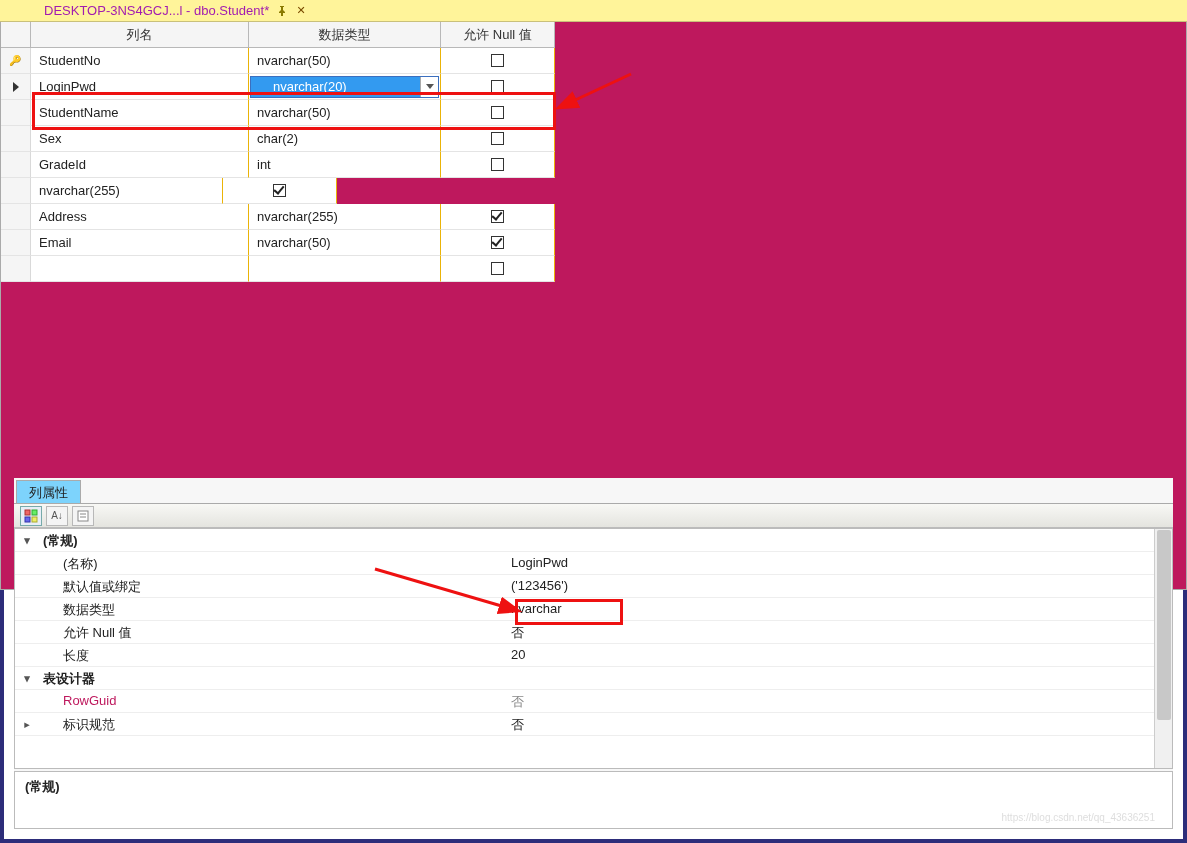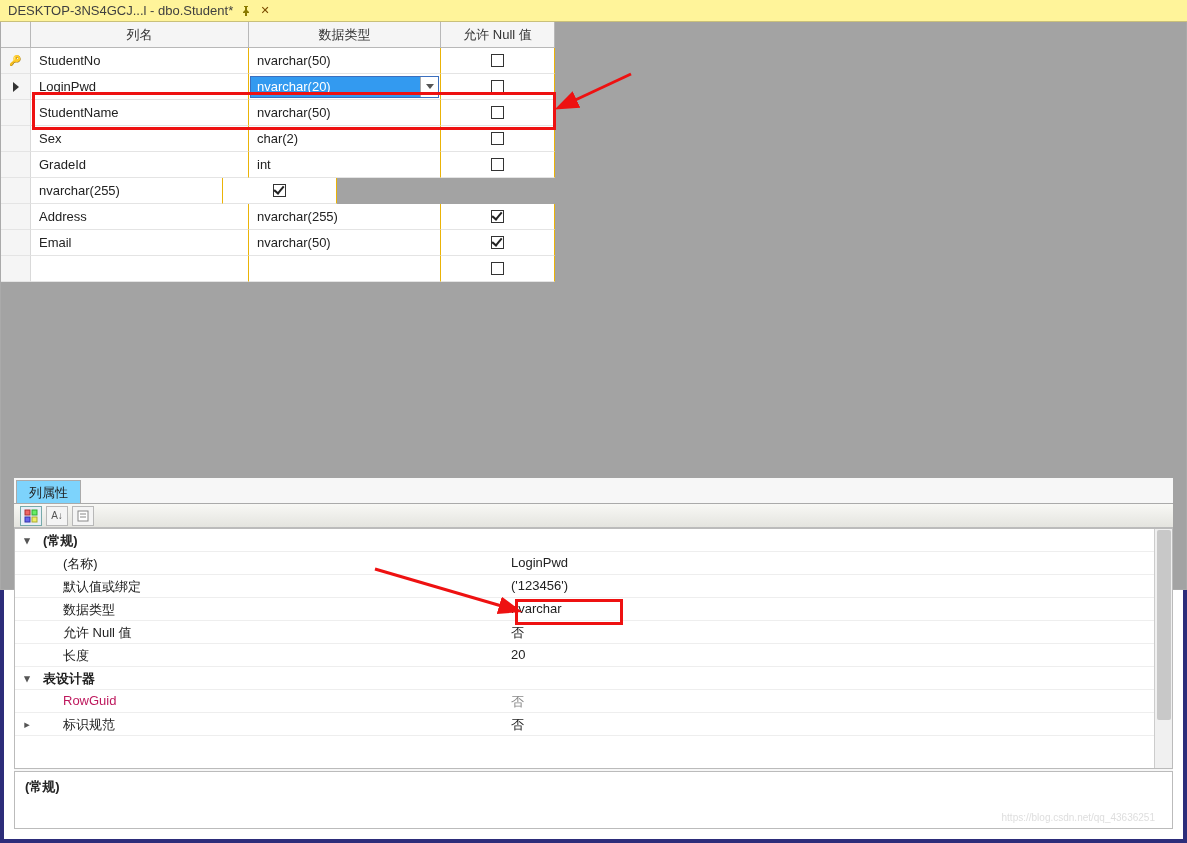--- a/index.html
+++ b/index.html
@@ -1,44 +1,44 @@
 <!DOCTYPE html>
 <html><head>
 <meta charset="utf-8">
 <style>
   *{box-sizing:border-box;margin:0;padding:0;}
   body{font-family:"Microsoft YaHei","Segoe UI",Tahoma,sans-serif;font-size:13px;color:#222;background:#fff;width:1187px;height:843px;overflow:hidden;position:relative;}
   .frame{position:absolute;inset:0;border:4px solid #2d2d7a;border-top-width:18px;}
   .titlebar{position:absolute;top:0;left:0;right:0;height:22px;background:#fff49a;border-bottom:1px solid #c9c07a;display:flex;align-items:center;}
   .tab{display:flex;align-items:center;height:100%;padding:0 8px;gap:8px;background:#fff49a;}
-  .tab-title{color:#404040;font-size:13px;}
+  .tab-title{color:#a21caf;font-size:13px;margin-left:36px;}
   .tab-lock{width:10px;height:10px;display:inline-block;}
   .tab-lock svg{display:block;}
   .tab-close{width:12px;height:12px;display:flex;align-items:center;justify-content:center;color:#7a4a00;cursor:pointer;font-size:11px;}
   .titlebar-right{position:absolute;right:6px;top:2px;color:#fff;}
   .titlebar-right .chev{width:0;height:0;border-left:5px solid transparent;border-right:5px solid transparent;border-top:5px solid #ddd;display:inline-block;}
 
-  .designer{position:absolute;top:22px;left:0;right:0;height:568px;border:1px solid #aaa;border-top:none;background:#a3a3a3;}
+  .designer{position:absolute;top:22px;left:0;right:0;height:568px;border:1px solid #aaa;border-top:none;background:#be185d;}
   .cols-row{display:flex;height:26px;}
   .colhdr{display:flex;align-items:center;justify-content:center;border-right:1px solid #b8b8b8;border-bottom:1px solid #b8b8b8;background:#f5f5f5;font-size:13px;color:#333;}
   .rowsel-hdr{width:30px;background:#f5f5f5;border-right:1px solid #b8b8b8;border-bottom:1px solid #b8b8b8;}
   .c1{width:218px;}
   .c2{width:192px;}
   .c3{width:114px;}
   .data-row{display:flex;height:26px;}
   .rowsel{width:30px;border-right:1px solid #d9d9d9;border-bottom:1px solid #e4e4e4;background:#f5f5f5;display:flex;align-items:center;justify-content:center;position:relative;}
   .cell{border-right:1px solid #eab308;border-bottom:1px solid #e4e4e4;padding:4px 8px;display:flex;align-items:center;background:#fff;font-size:13px;}
   .cell.center{justify-content:center;padding:4px 0;}
   .chk{width:13px;height:13px;border:1px solid #333;background:#fff;position:relative;}
   .chk.checked::after{content:"";position:absolute;left:2px;top:-1px;width:4px;height:8px;border:solid #222;border-width:0 2px 2px 0;transform:rotate(40deg);}
   .key-icon{color:#c8a500;font-size:11px;}
   .row-arrow{width:0;height:0;border-top:5px solid transparent;border-bottom:5px solid transparent;border-left:6px solid #333;}
   .edit-cell{position:relative;padding:0;}
   .edit-cell .selwrap{margin:1px;border:1px solid #3b6fbf;height:22px;display:flex;align-items:center;width:100%;}
-  .edit-cell .seltext{flex:1;background:#339af0;color:#fff;padding:2px 6px;font-size:13px;height:100%;display:flex;align-items:center;}
+  .edit-cell .seltext{flex:1;background:#339af0;color:#fff;padding:2px 22px;font-size:13px;height:100%;display:flex;align-items:center;}
   .edit-cell .selarr{width:18px;height:100%;display:flex;align-items:center;justify-content:center;border-left:1px solid #aaa;}
   .edit-cell .selarr .chev{width:0;height:0;border-left:4px solid transparent;border-right:4px solid transparent;border-top:5px solid #555;}
 
   .highlight-row{position:absolute;border:3px solid #e11;pointer-events:none;}
   .hl1{left:31px;top:70px;width:524px;height:38px;}
   .arrow-svg{position:absolute;pointer-events:none;}
 
   .props{position:absolute;top:478px;left:14px;right:14px;bottom:14px;background:#f7f7f7;}
   .props-tabs{height:24px;display:flex;border-bottom:1px solid #aaa;margin-top:2px;}
   .props-tab{padding:3px 12px;background:#7dd3fc;border:1px solid #aaa;border-bottom:none;font-size:13px;margin-left:2px;}

